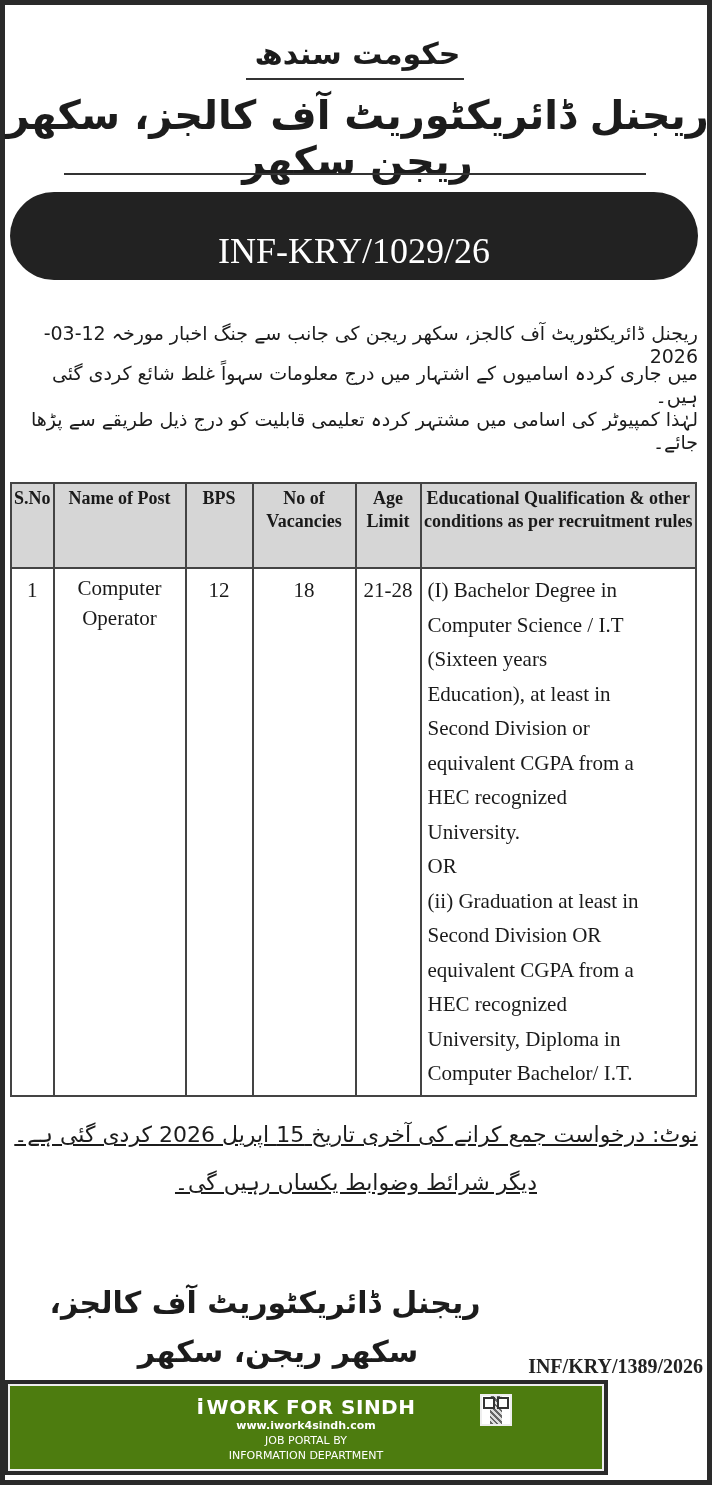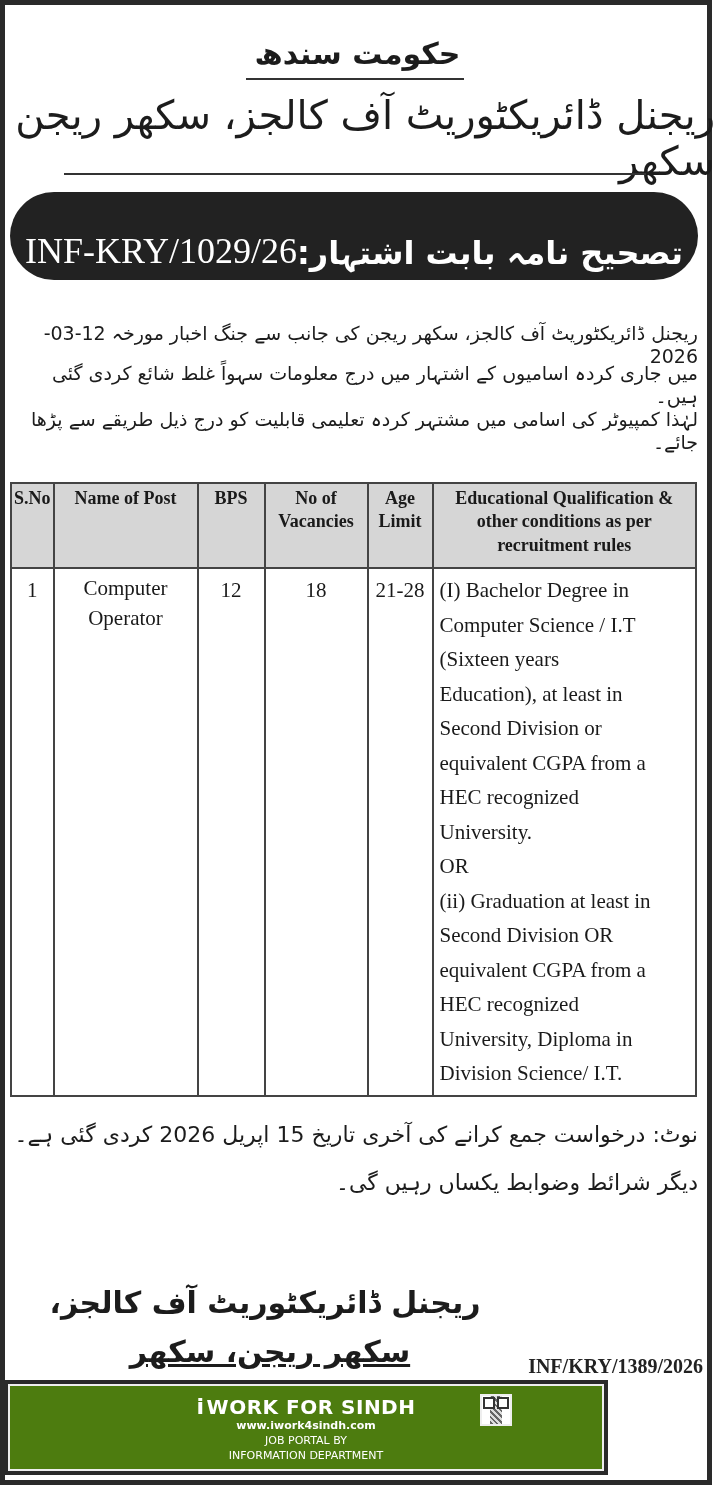--- a/index.html
+++ b/index.html
@@ -13,22 +13,22 @@
 
   .urdu { direction: rtl; font-family: "DejaVu Sans", sans-serif; }
 
   .gov-title {
     position: absolute; top: 36px; left: 0; right: 0; text-align: center;
     font-size: 30px; font-weight: bold; color: #1c1c1c;
   }
   .gov-rule { position: absolute; top: 78px; left: 246px; width: 218px; height: 2px; background: #333; }
 
   .office-title {
-    position: absolute; top: 92px; left: 0; right: 0; 
-    font-size: 40px; font-weight: normal; color: #1c1c1c; letter-spacing: -1px;
+    position: absolute; top: 92px; left: 0; right: 0; text-align: center;
+    font-size: 40px; font-weight: bold; color: #1c1c1c; letter-spacing: -1px;
   }
   .office-rule { position: absolute; top: 173px; left: 64px; width: 582px; height: 2px; background: #333; }
 
   .banner {
     position: absolute; top: 192px; left: 10px; width: 688px; height: 88px;
     background: #222; border-radius: 44px; color: #fff;
     display: flex; align-items: flex-end; justify-content: center; padding-bottom: 8px;
   }
   .banner-ref { font-family: "Liberation Serif", serif; font-size: 36px; direction: ltr; }
   .banner-urdu { font-family: "DejaVu Sans", sans-serif; font-size: 32px; direction: rtl; font-weight: bold; }
@@ -46,22 +46,22 @@
   table.posts th {
     background: #d6d6d6; font-weight: bold; font-size: 18px; line-height: 1.3;
     text-align: center; padding: 3px 2px; height: 85px;
   }
   table.posts td { font-size: 21px; text-align: center; padding: 4px 3px; line-height: 34.5px; }
   table.posts td.qual { text-align: left; padding-left: 6px; }
   .or-line { display: block; text-align: left; }
   .qual-line { display: block; }
 
   .note {
-    position: absolute; left: 14px; width: 684px; direction: rtl; text-align: right;
-    font-family: "DejaVu Sans", sans-serif; font-size: 22px; color: #1c1c1c;
+    position: absolute; left: 14px; width: 684px; direction: rtl; text-align: center;
+    font-family: "DejaVu Sans", sans-serif; font-size: 22px; color: #1c1c1c; text-decoration: underline;
   }
 
   .sign {
     position: absolute; left: 30px; width: 470px; direction: rtl; text-align: center;
     font-family: "DejaVu Sans", sans-serif; font-weight: bold; font-size: 30px; color: #1c1c1c;
   }
 
   .ref-bottom {
     position: absolute; top: 1355px; right: 12px; font-family: "Liberation Serif", serif;
     font-weight: bold; font-size: 20px; color: #222;
@@ -93,32 +93,31 @@
 
 <div class="frame"></div>
 
 <div class="gov-title urdu">حکومت سندھ</div>
 <div class="gov-rule"></div>
 <div class="office-title urdu">ریجنل ڈائریکٹوریٹ آف کالجز، سکھر ریجن سکھر</div>
 <div class="office-rule"></div>
 
 <div class="banner">
   <span class="banner-ref">INF-KRY/1029/26</span>
-  <span class="banner-urdu">تصحیح نامہ بابت اشتہار:</span>
 </div>
 
 <div class="para" style="top:322px;">ریجنل ڈائریکٹوریٹ آف کالجز، سکھر ریجن کی جانب سے جنگ اخبار مورخہ 12-03-2026</div>
 <div class="para" style="top:362px;">میں جاری کردہ اسامیوں کے اشتہار میں درج معلومات سہواً غلط شائع کردی گئی ہیں۔</div>
 <div class="para" style="top:408px;">لہٰذا کمپیوٹر کی اسامی میں مشتہر کردہ تعلیمی قابلیت کو درج ذیل طریقے سے پڑھا جائے۔</div>
 
 <table class="posts">
   <thead>
     <tr>
       <th style="width:41px;">S.No</th>
-      <th style="width:144px;">Name of Post</th>
+      <th style="width:132px;">Name of Post</th>
       <th style="width:67px;">BPS</th>
       <th style="width:103px;">No of Vacancies</th>
       <th style="width:65px;">Age Limit</th>
       <th>Educational Qualification &amp; other conditions as per recruitment rules</th>
     </tr>
   </thead>
   <tbody>
     <tr>
       <td>1</td>
       <td style="line-height:30px;">Computer Operator</td>
@@ -133,31 +132,31 @@
         <span class="qual-line">Second Division or</span>
         <span class="qual-line">equivalent CGPA from a</span>
         <span class="qual-line">HEC recognized</span>
         <span class="qual-line">University.</span>
         <span class="or-line">OR</span>
         <span class="qual-line">(ii) Graduation at least in</span>
         <span class="qual-line">Second Division OR</span>
         <span class="qual-line">equivalent CGPA from a</span>
         <span class="qual-line">HEC recognized</span>
         <span class="qual-line">University, Diploma in</span>
-        <span class="qual-line">Division Science/ I.T.</span>
+        <span class="qual-line">Computer Bachelor/ I.T.</span>
       </td>
     </tr>
   </tbody>
 </table>
 
 <div class="note" style="top:1122px;">نوٹ:   درخواست جمع کرانے کی آخری تاریخ 15 اپریل 2026 کردی گئی ہے۔</div>
 <div class="note" style="top:1170px;">دیگر شرائط وضوابط یکساں رہیں گی۔</div>
 
 <div class="sign" style="top:1285px;">ریجنل ڈائریکٹوریٹ آف کالجز،</div>
-<div class="sign" style="top:1334px; left:120px; width:300px;text-decoration:underline;">سکھر ریجن، سکھر</div>
+<div class="sign" style="top:1334px; left:128px; width:300px;">سکھر ریجن، سکھر</div>
 
 <div class="ref-bottom">INF/KRY/1389/2026</div>
 
 <div class="footer">
   <div class="footer-brand">
     <span class="i-mark">i</span><span>WORK FOR SINDH</span>
   </div>
   <div class="qr"></div>
   <div class="footer-url">www.iwork4sindh.com</div>
   <div class="footer-line1">JOB PORTAL BY</div>

